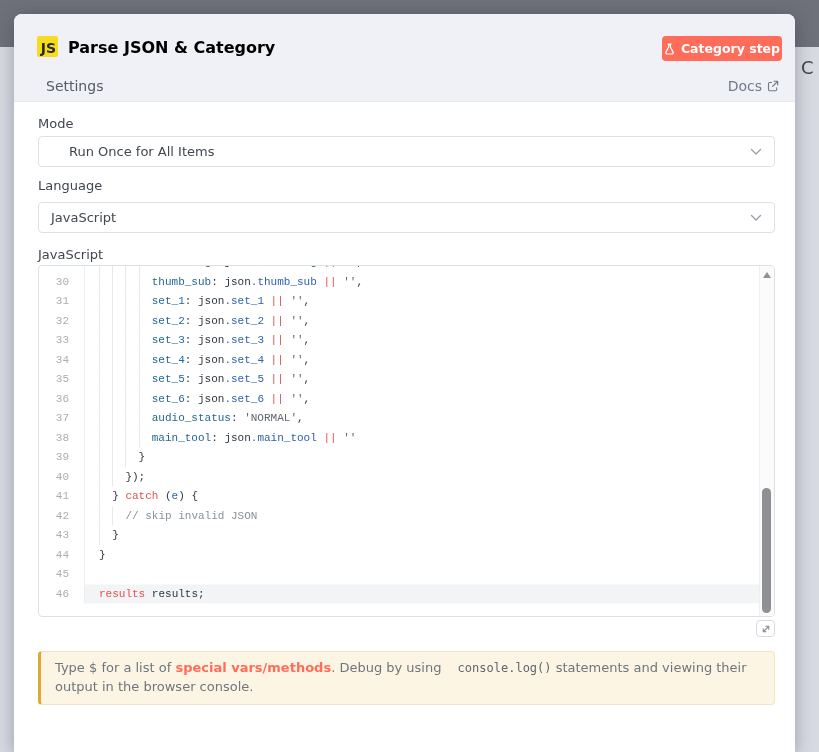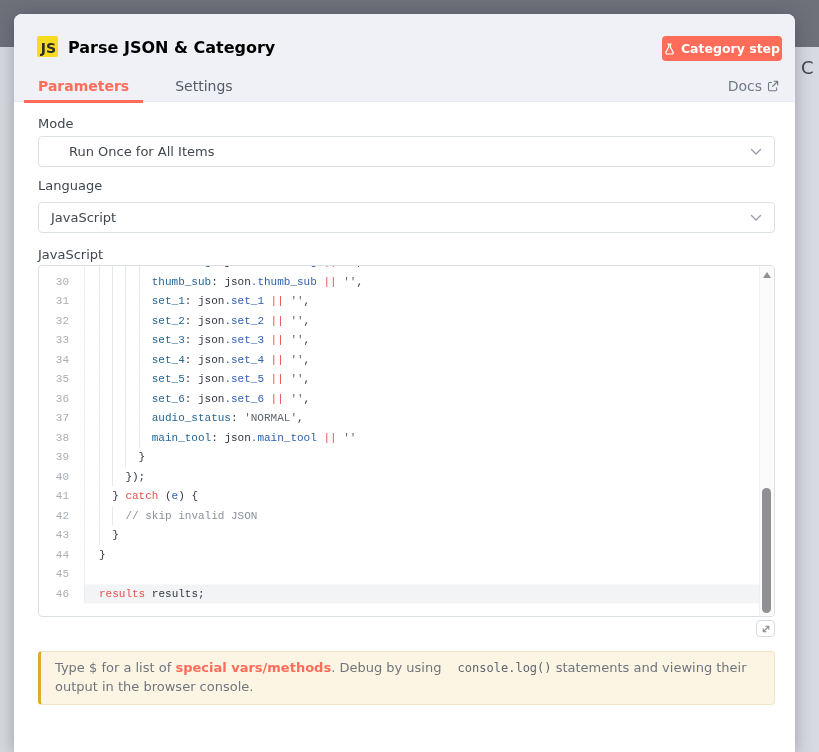--- a/index.html
+++ b/index.html
@@ -83,23 +83,20 @@
       <button class="execute-btn">
         <span>
           <svg width="11" height="12" viewBox="0 0 11 12" fill="none">
             <path d="M3.8 1h3.4 M4.7 1v3L1.9 9.1A1.3 1.3 0 0 0 3.1 11h4.8a1.3 1.3 0 0 0 1.2-1.9L6.3 4V1" stroke="#ffffff" stroke-width="1.2" stroke-linecap="round" stroke-linejoin="round"></path>
           </svg>
         </span>
         <span>Category step</span>
       </button>
 
       <div class="tab-row">
-        <div class="tab active">
-          <span>Parameters</span>
-        </div>
         <div class="tab inactive">
           <span>Settings</span>
         </div>
         <div class="docs-link">
           <span>Docs</span>
           <span>
             <svg width="12" height="12" viewBox="0 0 12 12" fill="none">
               <path d="M4.5 2.5H2.6A1.1 1.1 0 0 0 1.5 3.6v6a1.1 1.1 0 0 0 1.1 1.1h6a1.1 1.1 0 0 0 1.1-1.1V7.7 M7 1.3h3.7V5 M10.5 1.5 5.6 6.4" stroke="#717a87" stroke-width="1.1" stroke-linecap="round" stroke-linejoin="round"></path>
             </svg>
           </span>

